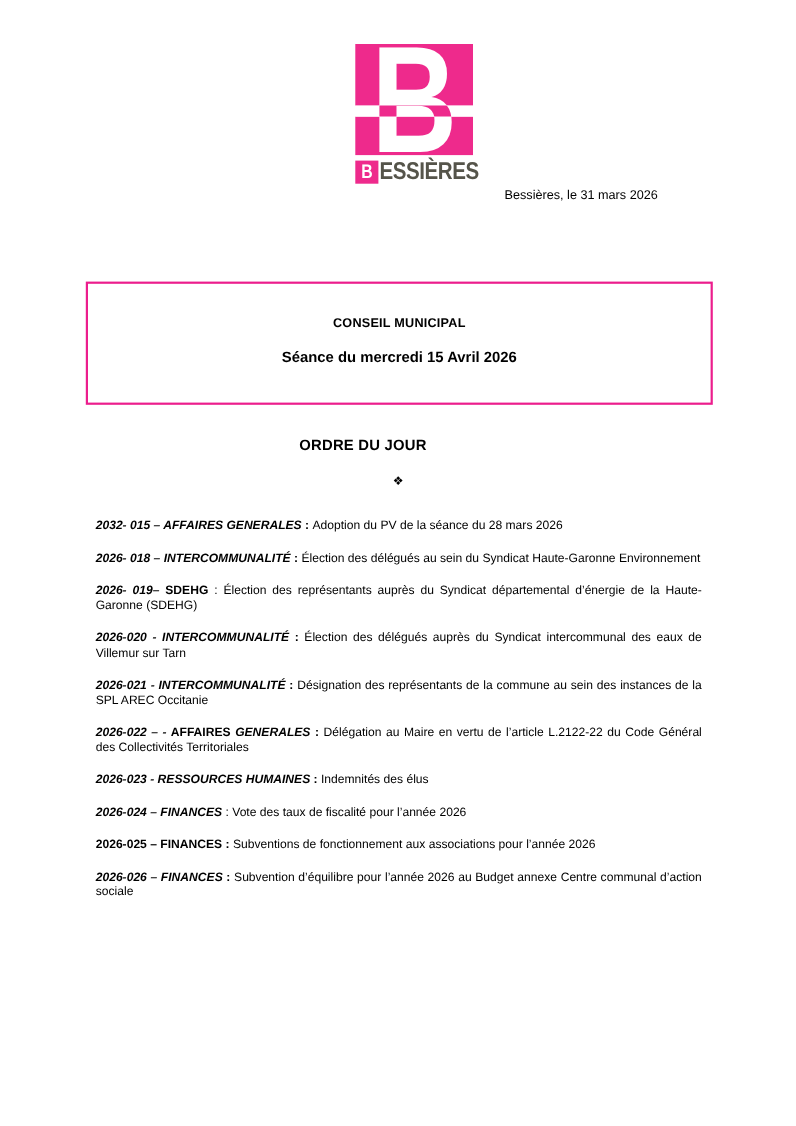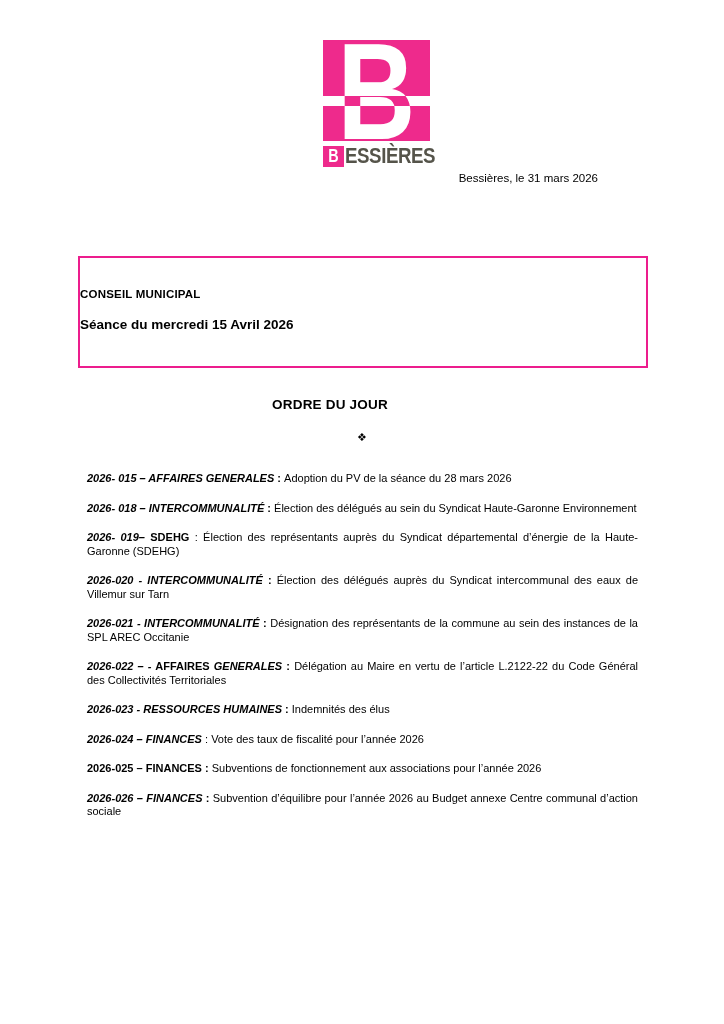--- a/index.html
+++ b/index.html
@@ -106,20 +106,21 @@
 
   
   .header-box {
     position: absolute;
     left: 78px;
     top: 256px;
     width: 570px;
     height: 112px;
     box-sizing: border-box;
     border: 2px solid var(--border_pink, #ec1d8d);
+    text-align: center;
     background: #ffffff;
   }
   .box-title {
     margin-top: 30px;
     font-size: 11.5px;
     font-weight: 700;
     letter-spacing: 0.2px;
   }
   .box-subtitle {
     margin-top: 17px;
@@ -185,21 +186,21 @@
 
   <div class="header-box">
     <div class="box-title">CONSEIL MUNICIPAL</div>
     <div class="box-subtitle">Séance du mercredi 15 Avril 2026</div>
   </div>
 
   <div class="agenda-heading">ORDRE DU JOUR</div>
   <div class="ornament">❖</div>
 
   <div class="agenda-list">
-      <p class="agenda-item"><span class="b i">2026- 015 – AFFAIRES GENERALES</span><span class="b "> : </span><span class="">Adoption du PV de la séance du 28 mars 2026</span></p>
+      <p class="agenda-item"><span class="b i">2032- 015 – AFFAIRES GENERALES</span><span class="b "> : </span><span class="">Adoption du PV de la séance du 28 mars 2026</span></p>
       <p class="agenda-item"><span class="b i">2026- 018 – INTERCOMMUNALITÉ</span><span class="b "> : </span><span class="">Élection des délégués au sein du Syndicat Haute-Garonne Environnement</span></p>
       <p class="agenda-item"><span class="b i">2026- 019–</span><span class="b "> SDEHG</span><span class=""> : </span><span class="">Élection des représentants auprès du Syndicat départemental d’énergie de la Haute-Garonne (SDEHG)</span></p>
       <p class="agenda-item"><span class="b i">2026-020 - INTERCOMMUNALITÉ</span><span class="b "> : </span><span class="">Élection des délégués auprès du Syndicat intercommunal des eaux de Villemur sur Tarn</span></p>
       <p class="agenda-item"><span class="b i">2026-021 - INTERCOMMUNALITÉ</span><span class="b "> : </span><span class="">Désignation des représentants de la commune au sein des instances de la SPL AREC Occitanie</span></p>
       <p class="agenda-item"><span class="b i">2026-022 – -</span><span class="b "> AFFAIRES </span><span class="b i">GENERALES</span><span class="b "> : </span><span class="">Délégation au Maire en vertu de l’article L.2122-22 du Code Général des Collectivités Territoriales</span></p>
       <p class="agenda-item"><span class="b i">2026-023  - RESSOURCES HUMAINES</span><span class="b "> : </span><span class="">Indemnités des élus</span></p>
       <p class="agenda-item"><span class="b i">2026-024 – FINANCES</span><span class=""> : </span><span class="">Vote des taux de fiscalité pour l’année 2026</span></p>
       <p class="agenda-item"><span class="b ">2026-025 – FINANCES</span><span class="b "> : </span><span class="">Subventions de fonctionnement aux associations pour l’année 2026</span></p>
       <p class="agenda-item"><span class="b i">2026-026 – FINANCES</span><span class="b "> : </span><span class="">Subvention d’équilibre pour l’année 2026 au Budget annexe Centre communal d’action sociale</span></p>
     </div>

